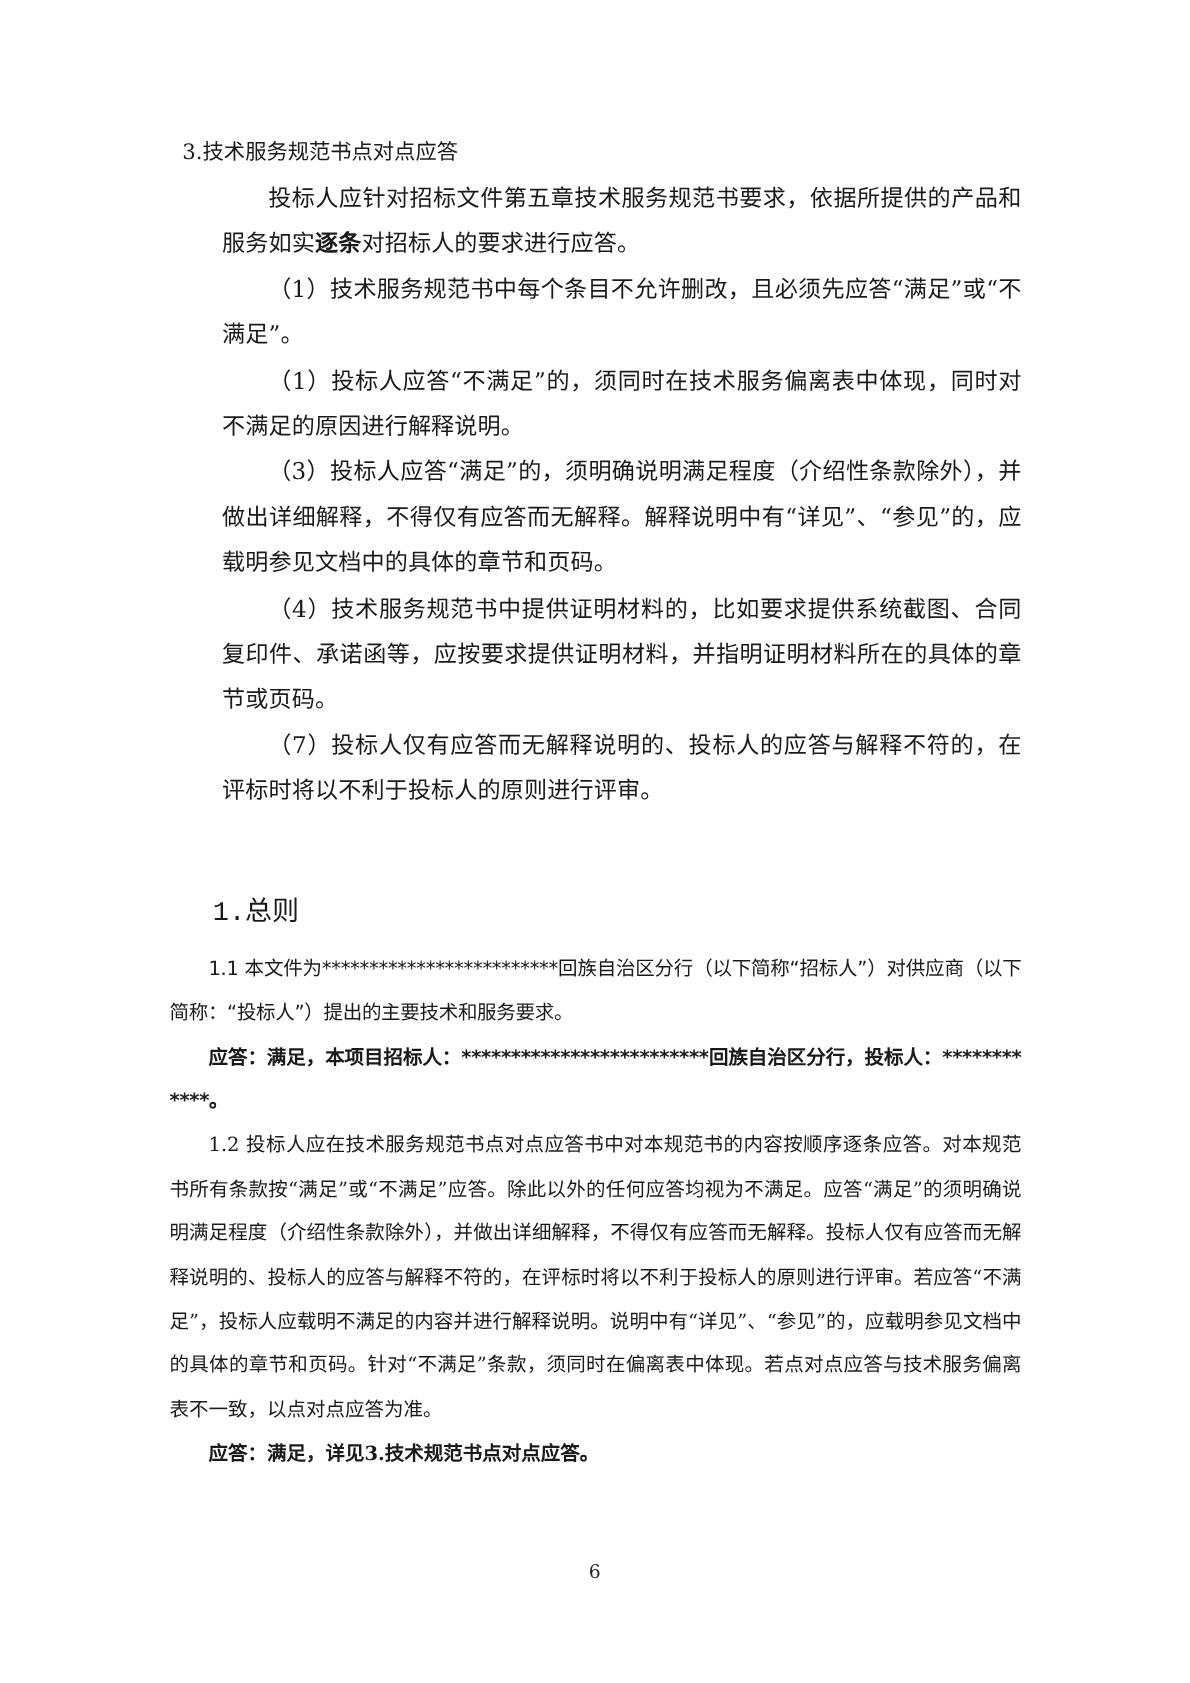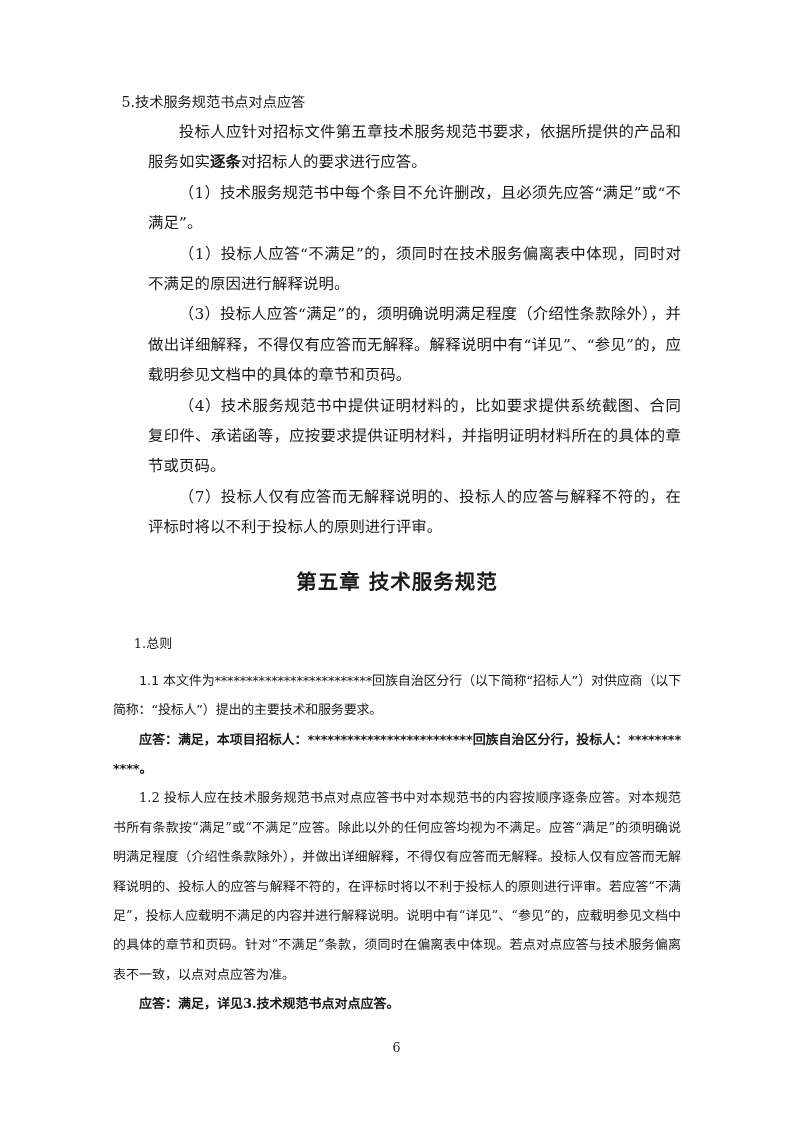--- a/index.html
+++ b/index.html
@@ -42,24 +42,25 @@
     text-indent: 2em;
     margin-left: 35px;
   }
   .sec-label {
     font-size: 14.2px;
     line-height: 29px;
     margin: 0;
     text-indent: 0.6em;
   }
   .sec-label-2 {
-    font-size: 13px;
+    font-size: 18px;
     line-height: 29px;
     margin: 0;
     text-indent: 1.6em;
+    font-family: Liberation Mono, monospace;
   }
   .bold {
     font-weight: bold;
   }
   .spacer-sm { height: 8px; }
   .spacer-md { height: 22px; }
   .spacer-lg { height: 30px; }
   
   .chapter-heading {
     font-size: 20.5px;
@@ -94,33 +95,32 @@
     font-family: "DejaVu Sans", "Liberation Sans", sans-serif;
     letter-spacing: -0.2px;
   }
 </style>
 </head>
 <body>
 
 <div class="page">
   <div class="content">
 
-    <p class="sec-label">5.技术服务规范书点对点应答</p>
+    <p class="sec-label">3.技术服务规范书点对点应答</p>
 
     <p class="para"><span>投标人应针对招标文件第五章技术服务规范书要求，依据所提供的产品和服务如实</span><span class="bold">逐条</span><span>对招标人的要求进行应答。</span></p>
 
     <p class="para">（1）技术服务规范书中每个条目不允许删改，且必须先应答“满足”或“不满足”。</p>
     <p class="para">（1）投标人应答“不满足”的，须同时在技术服务偏离表中体现，同时对不满足的原因进行解释说明。</p>
     <p class="para">（3）投标人应答“满足”的，须明确说明满足程度（介绍性条款除外），并做出详细解释，不得仅有应答而无解释。解释说明中有“详见”、“参见”的，应载明参见文档中的具体的章节和页码。</p>
     <p class="para">（4）技术服务规范书中提供证明材料的，比如要求提供系统截图、合同复印件、承诺函等，应按要求提供证明材料，并指明证明材料所在的具体的章节或页码。</p>
     <p class="para">（7）投标人仅有应答而无解释说明的、投标人的应答与解释不符的，在评标时将以不利于投标人的原则进行评审。</p>
 
     <div class="spacer-md"></div>
 
-    <p class="chapter-heading">第五章 技术服务规范</p>
 
     <div class="spacer-lg"></div>
 
     <p class="sec-label-2">1.总则</p>
 
     <div class="spacer-sm"></div>
 
     <p class="para-tight stars">1.1 本文件为*************************回族自治区分行（以下简称“招标人”）对供应商（以下简称：“投标人”）提出的主要技术和服务要求。</p>
     <p class="para-tight bold stars">应答：满足，本项目招标人：*************************回族自治区分行，投标人：************。</p>
 

